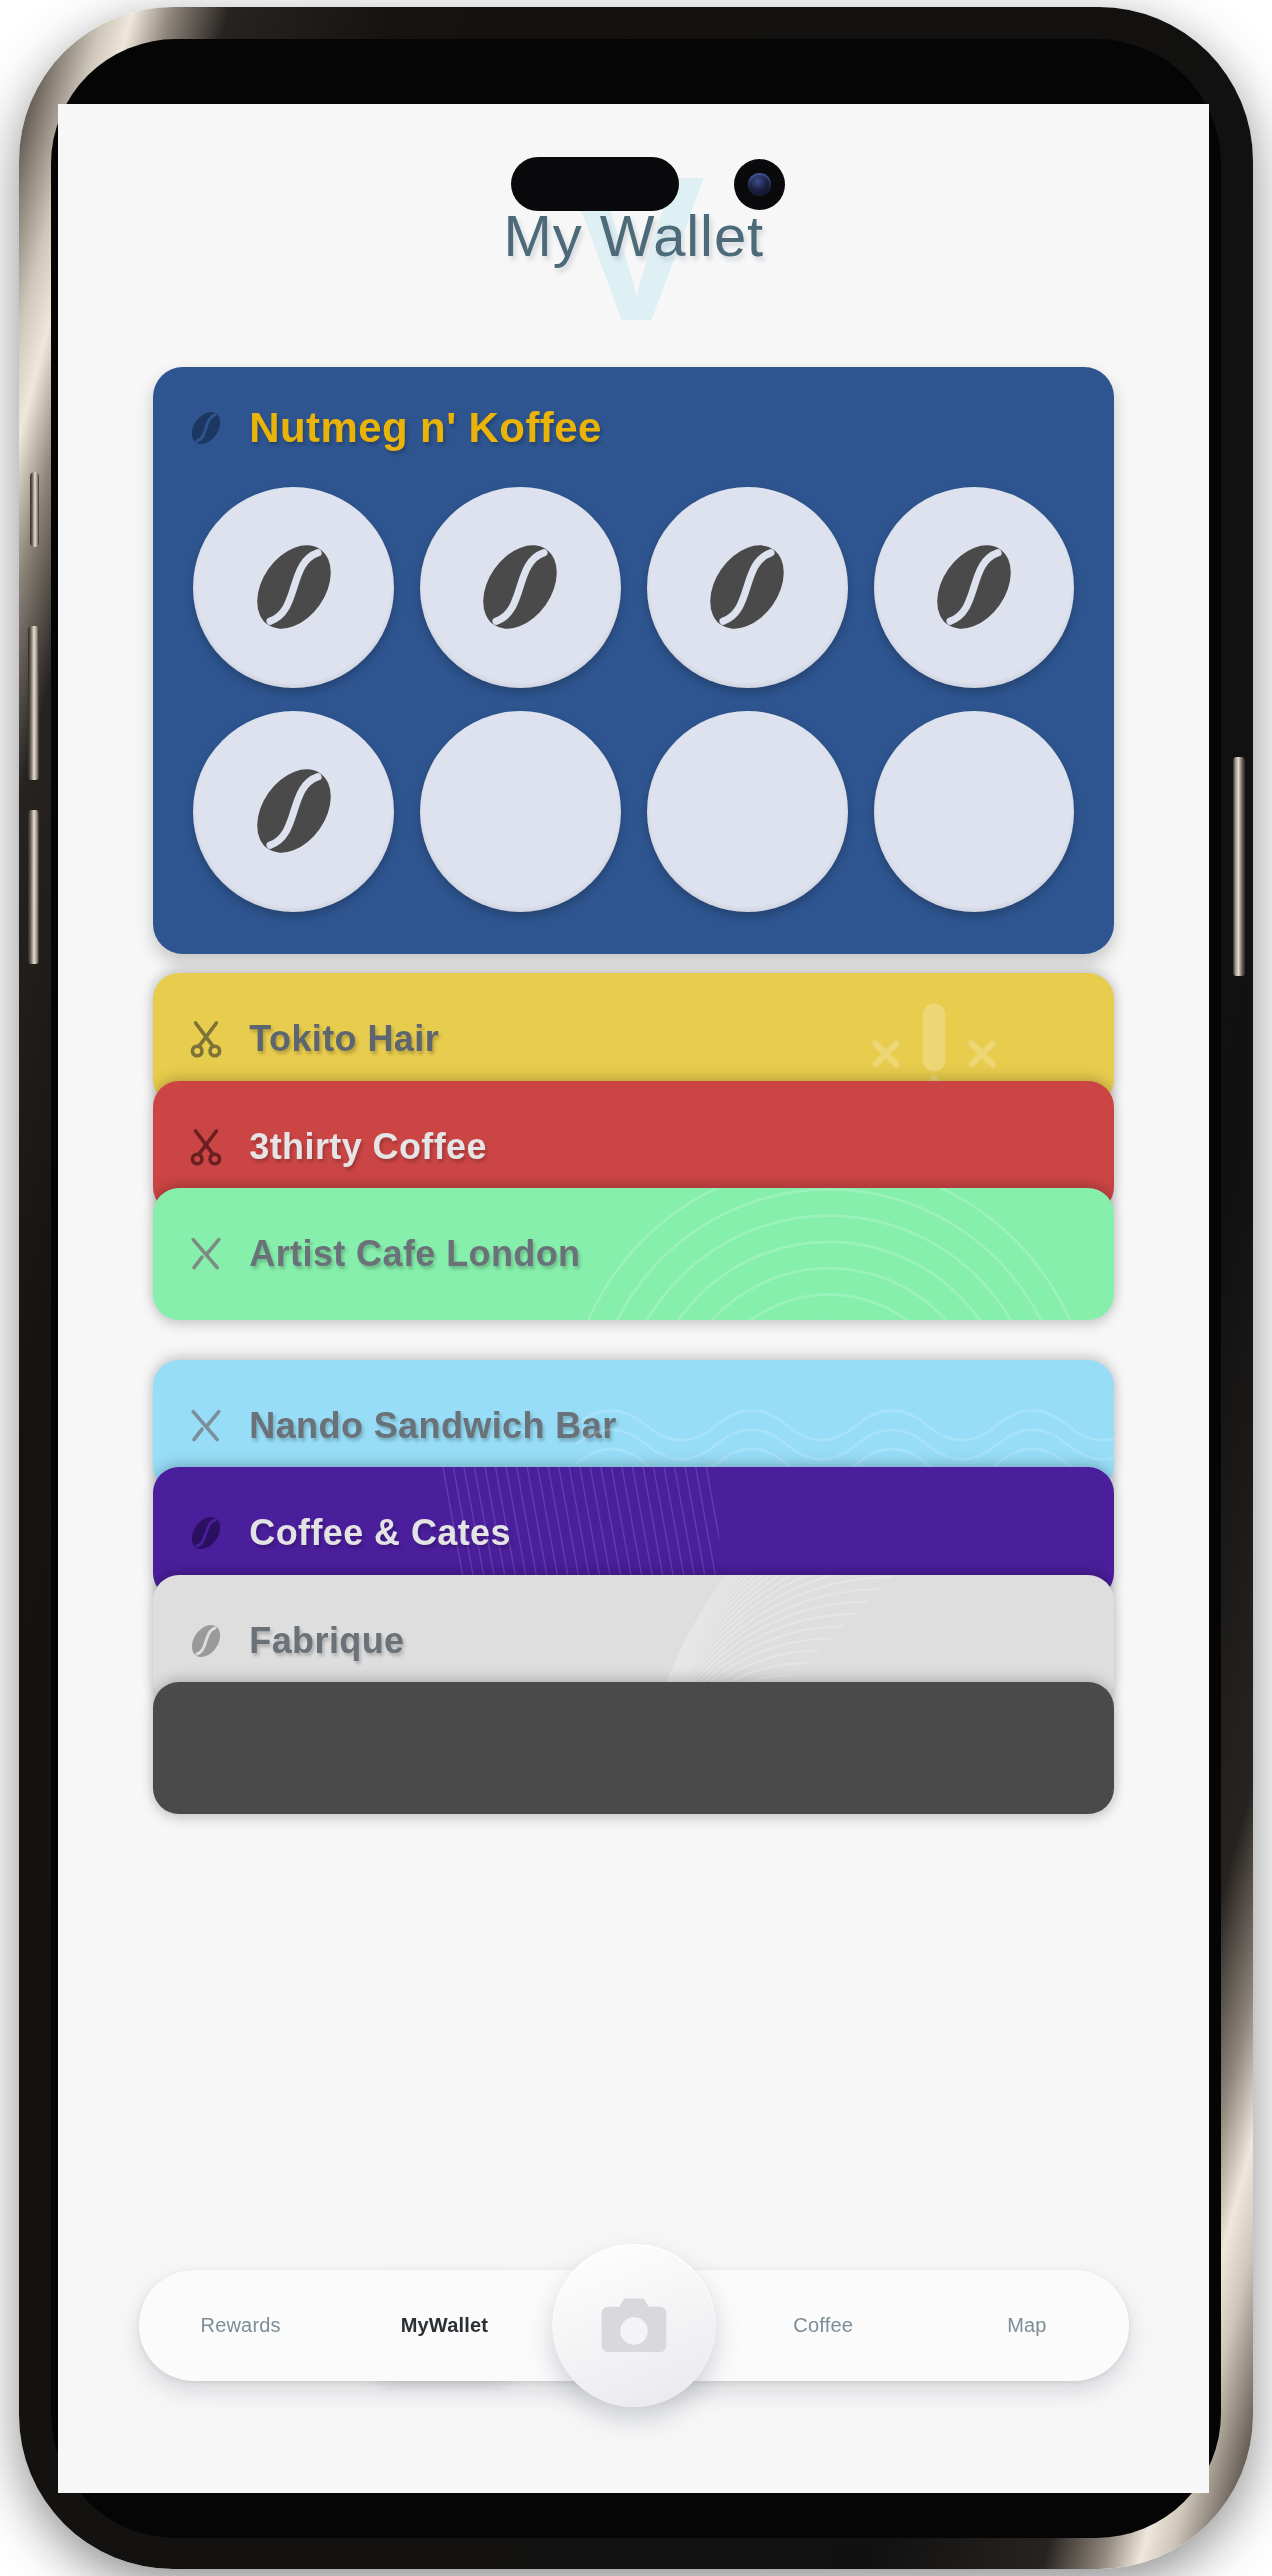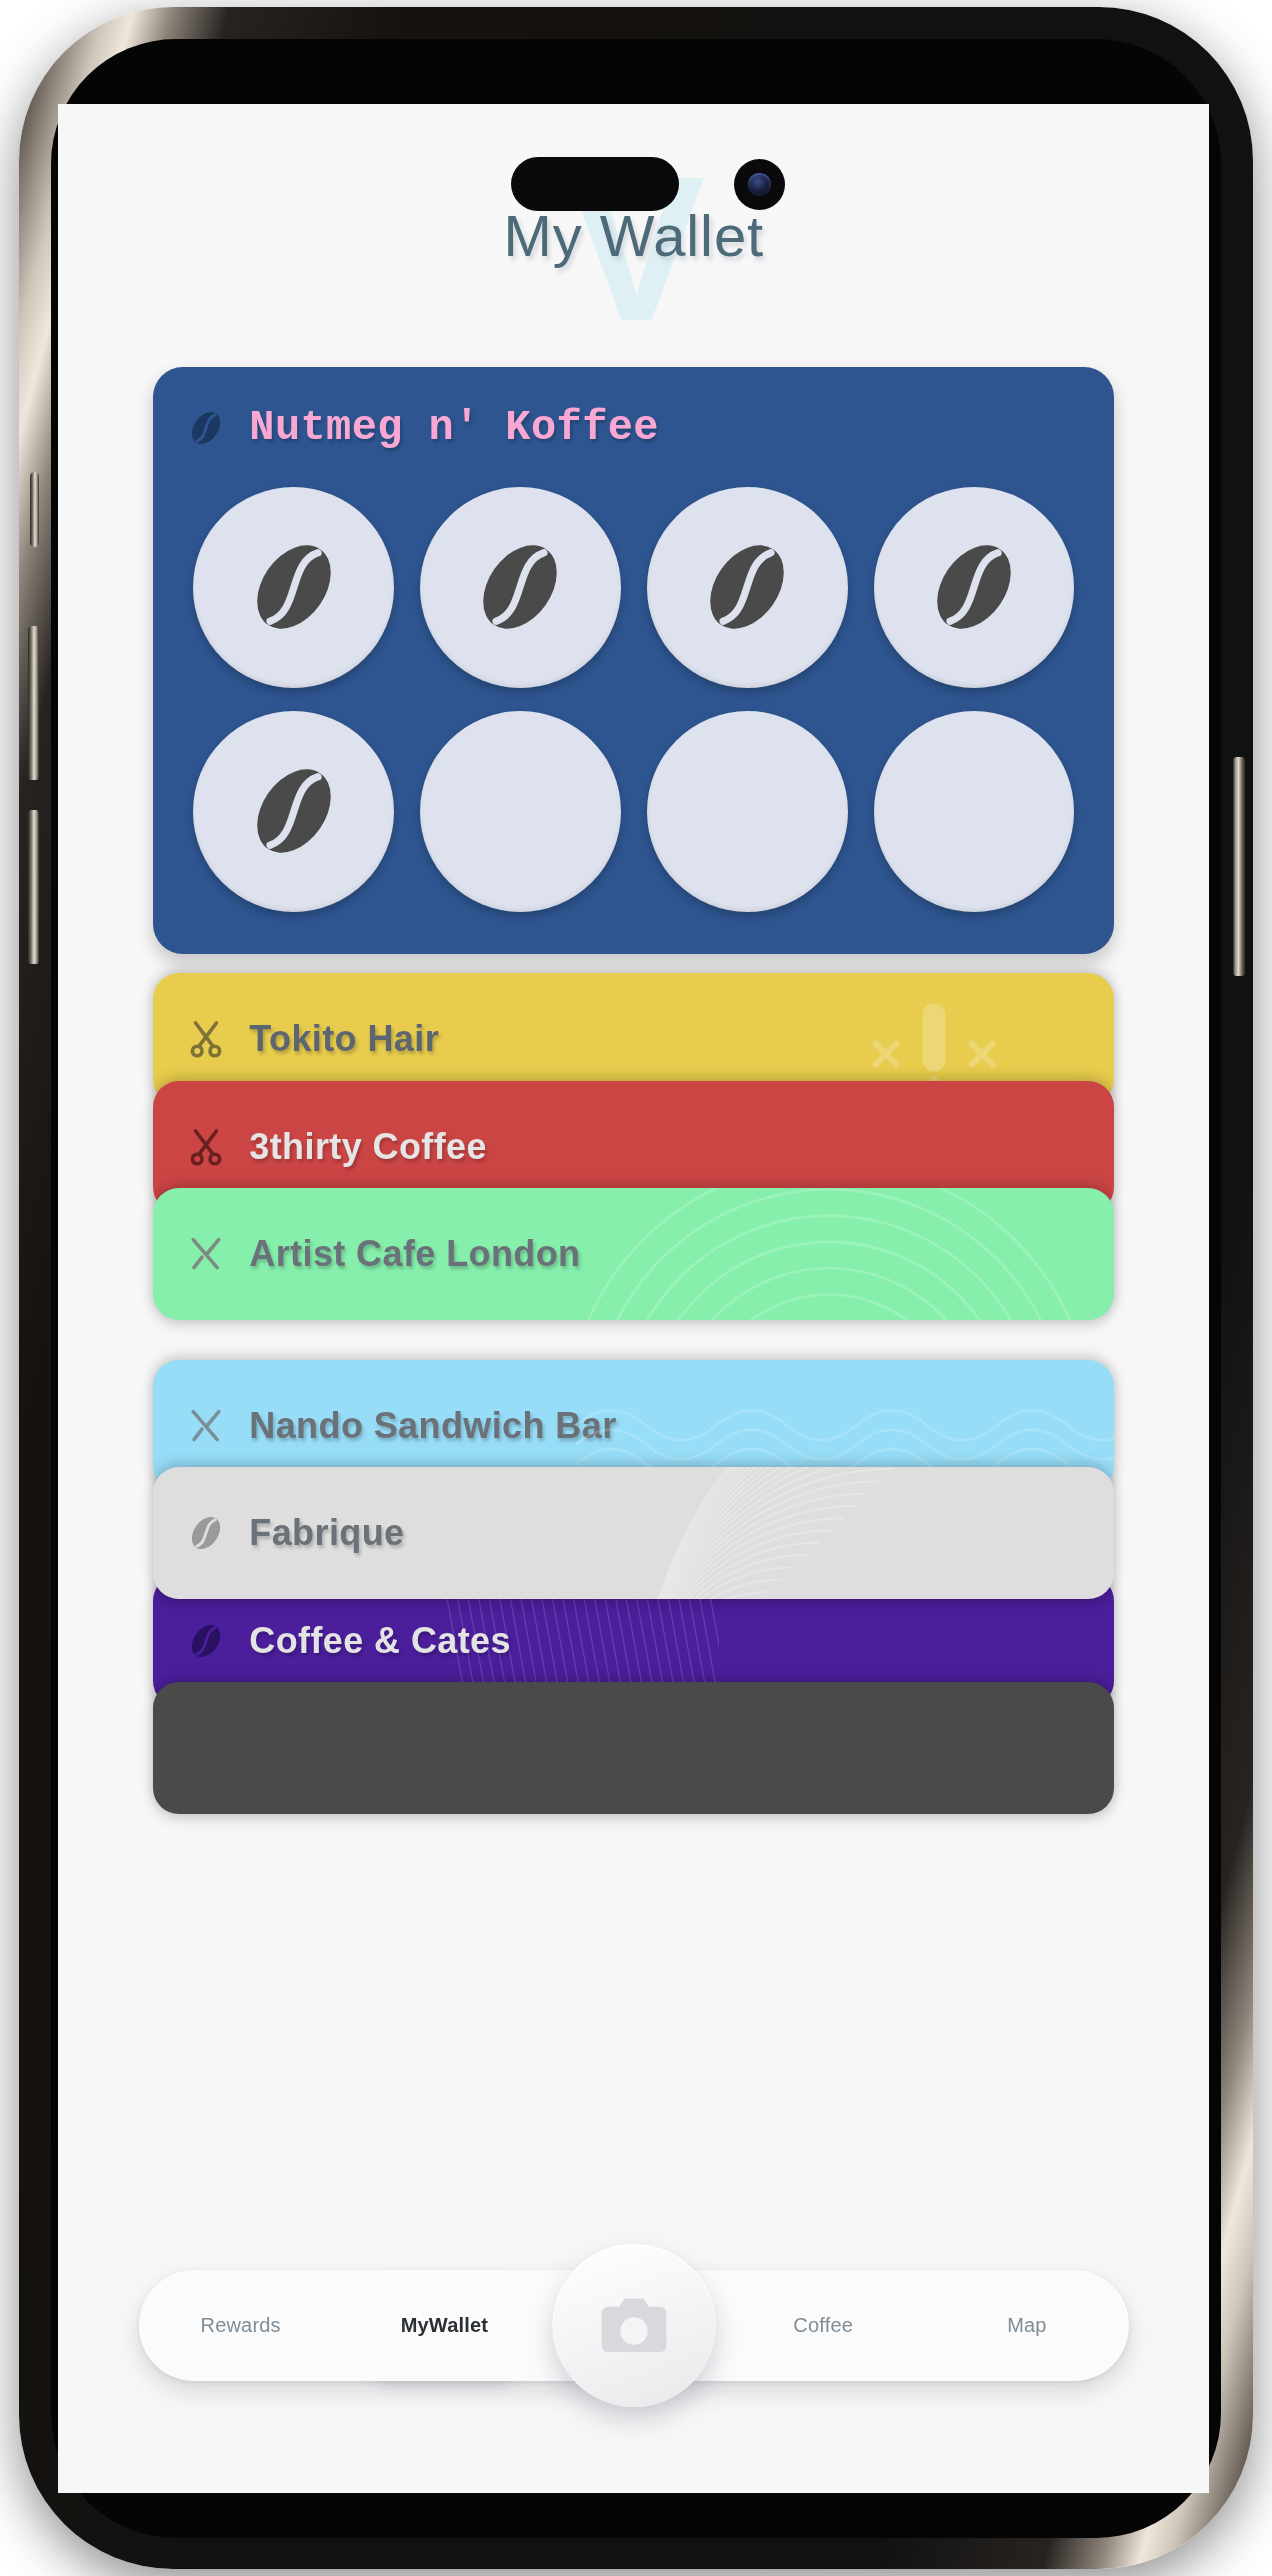--- a/index.html
+++ b/index.html
@@ -295,21 +295,21 @@
     <div id="card-stack">
 
       <div id="hero-card" style="background: rgb(46, 85, 144);">
         <div class="card-heading">
           <span class="card-icon">
             <svg viewBox="0 0 100 100">
               <ellipse cx="50" cy="50" rx="30" ry="44" transform="rotate(35 50 50)" fill="#1d3763" id="hero-bean-body"></ellipse>
               <path d="M50 10 C 32 34, 68 66, 50 90" stroke="#2e5590" stroke-width="7" fill="none" stroke-linecap="round" transform="rotate(35 50 50)" id="hero-bean-crack"></path>
             </svg>
           </span>
-          <span class="card-title" style="color: #f9a8d4; font-family: Liberation Mono, monospace;">Nutmeg n' Koffee</span>
+          <span class="card-title" style="color: #eab308;">Nutmeg n' Koffee</span>
         </div>
 
         <div id="stamp-grid">
             <div class="stamp" style="background: rgb(221, 226, 238);">
               <span class="bean">
       <svg viewBox="0 0 100 100">
       <ellipse cx="50" cy="50" rx="30" ry="44" transform="rotate(35 50 50)" fill="#4a4a4a"></ellipse>
       <path d="M50 10 C 32 34, 68 66, 50 90" stroke="#dde2ee" stroke-width="7" fill="none" stroke-linecap="round" transform="rotate(35 50 50)"></path>
     </svg>
     </span>
@@ -415,20 +415,55 @@
             </svg>
             <span class="card-icon"><svg viewBox="0 0 100 100">
       <g stroke="#7b8f98" stroke-width="9" fill="none" stroke-linecap="round">
         <line x1="18" y1="14" x2="78" y2="84"></line>
         <line x1="82" y1="14" x2="52" y2="50"></line>
         <line x1="40" y1="58" x2="20" y2="84"></line>
       </g>
     </svg></span>
             <span class="card-title" style="color:#6b7178">Nando Sandwich Bar</span>
           </div>
+          <div class="collapsed-card" style="background: rgb(75, 30, 156); z-index: 14;">
+            <svg class="deco deco-lines" viewBox="0 0 360 330">
+              <line x1="20" y1="0" x2="80" y2="330" stroke="#ffffff" stroke-width="1.6" opacity=".45"></line>
+              <line x1="32" y1="0" x2="92" y2="330" stroke="#ffffff" stroke-width="1.6" opacity=".45"></line>
+              <line x1="44" y1="0" x2="104" y2="330" stroke="#ffffff" stroke-width="1.6" opacity=".45"></line>
+              <line x1="56" y1="0" x2="116" y2="330" stroke="#ffffff" stroke-width="1.6" opacity=".45"></line>
+              <line x1="68" y1="0" x2="128" y2="330" stroke="#ffffff" stroke-width="1.6" opacity=".45"></line>
+              <line x1="80" y1="0" x2="140" y2="330" stroke="#ffffff" stroke-width="1.6" opacity=".45"></line>
+              <line x1="92" y1="0" x2="152" y2="330" stroke="#ffffff" stroke-width="1.6" opacity=".45"></line>
+              <line x1="104" y1="0" x2="164" y2="330" stroke="#ffffff" stroke-width="1.6" opacity=".45"></line>
+              <line x1="116" y1="0" x2="176" y2="330" stroke="#ffffff" stroke-width="1.6" opacity=".45"></line>
+              <line x1="128" y1="0" x2="188" y2="330" stroke="#ffffff" stroke-width="1.6" opacity=".45"></line>
+              <line x1="140" y1="0" x2="200" y2="330" stroke="#ffffff" stroke-width="1.6" opacity=".45"></line>
+              <line x1="152" y1="0" x2="212" y2="330" stroke="#ffffff" stroke-width="1.6" opacity=".45"></line>
+              <line x1="164" y1="0" x2="224" y2="330" stroke="#ffffff" stroke-width="1.6" opacity=".45"></line>
+              <line x1="176" y1="0" x2="236" y2="330" stroke="#ffffff" stroke-width="1.6" opacity=".45"></line>
+              <line x1="188" y1="0" x2="248" y2="330" stroke="#ffffff" stroke-width="1.6" opacity=".45"></line>
+              <line x1="200" y1="0" x2="260" y2="330" stroke="#ffffff" stroke-width="1.6" opacity=".45"></line>
+              <line x1="212" y1="0" x2="272" y2="330" stroke="#ffffff" stroke-width="1.6" opacity=".45"></line>
+              <line x1="224" y1="0" x2="284" y2="330" stroke="#ffffff" stroke-width="1.6" opacity=".45"></line>
+              <line x1="236" y1="0" x2="296" y2="330" stroke="#ffffff" stroke-width="1.6" opacity=".45"></line>
+              <line x1="248" y1="0" x2="308" y2="330" stroke="#ffffff" stroke-width="1.6" opacity=".45"></line>
+              <line x1="260" y1="0" x2="320" y2="330" stroke="#ffffff" stroke-width="1.6" opacity=".45"></line>
+              <line x1="272" y1="0" x2="332" y2="330" stroke="#ffffff" stroke-width="1.6" opacity=".45"></line>
+              <line x1="284" y1="0" x2="344" y2="330" stroke="#ffffff" stroke-width="1.6" opacity=".45"></line>
+              <line x1="296" y1="0" x2="356" y2="330" stroke="#ffffff" stroke-width="1.6" opacity=".45"></line>
+              <line x1="308" y1="0" x2="368" y2="330" stroke="#ffffff" stroke-width="1.6" opacity=".45"></line>
+              <line x1="320" y1="0" x2="380" y2="330" stroke="#ffffff" stroke-width="1.6" opacity=".45"></line>
+            </svg>
+            <span class="card-icon"><svg viewBox="0 0 100 100">
+      <ellipse cx="50" cy="50" rx="30" ry="44" transform="rotate(35 50 50)" fill="#2a1060"></ellipse>
+      <path d="M50 10 C 32 34, 68 66, 50 90" stroke="#4b1e9c" stroke-width="7" fill="none" stroke-linecap="round" transform="rotate(35 50 50)"></path>
+    </svg></span>
+            <span class="card-title" style="color:#e3e3e3">Coffee &amp; Cates</span>
+          </div>
           <div class="collapsed-card" style="background: rgb(222, 222, 222); z-index: 15;">
             <svg class="deco deco-fan" viewBox="0 0 620 330">
               <path d="M 40 330 A 120 120 0 0 1 160 210" fill="none" stroke="#ffffff" stroke-width="2.2" opacity=".8"></path>
               <path d="M 40 330 A 134 134 0 0 1 174 196" fill="none" stroke="#ffffff" stroke-width="2.2" opacity=".8"></path>
               <path d="M 40 330 A 148 148 0 0 1 188 182" fill="none" stroke="#ffffff" stroke-width="2.2" opacity=".8"></path>
               <path d="M 40 330 A 162 162 0 0 1 202 168" fill="none" stroke="#ffffff" stroke-width="2.2" opacity=".8"></path>
               <path d="M 40 330 A 176 176 0 0 1 216 154" fill="none" stroke="#ffffff" stroke-width="2.2" opacity=".8"></path>
               <path d="M 40 330 A 190 190 0 0 1 230 140" fill="none" stroke="#ffffff" stroke-width="2.2" opacity=".8"></path>
               <path d="M 40 330 A 204 204 0 0 1 244 126" fill="none" stroke="#ffffff" stroke-width="2.2" opacity=".8"></path>
               <path d="M 40 330 A 218 218 0 0 1 258 112" fill="none" stroke="#ffffff" stroke-width="2.2" opacity=".8"></path>
@@ -450,55 +485,20 @@
               <path d="M 40 330 A 442 442 0 0 1 482 -112" fill="none" stroke="#ffffff" stroke-width="2.2" opacity=".8"></path>
               <path d="M 40 330 A 456 456 0 0 1 496 -126" fill="none" stroke="#ffffff" stroke-width="2.2" opacity=".8"></path>
               <path d="M 40 330 A 470 470 0 0 1 510 -140" fill="none" stroke="#ffffff" stroke-width="2.2" opacity=".8"></path>
             </svg>
             <span class="card-icon"><svg viewBox="0 0 100 100">
       <ellipse cx="50" cy="50" rx="30" ry="44" transform="rotate(35 50 50)" fill="#9a9a9a"></ellipse>
       <path d="M50 10 C 32 34, 68 66, 50 90" stroke="#dedede" stroke-width="7" fill="none" stroke-linecap="round" transform="rotate(35 50 50)"></path>
     </svg></span>
             <span class="card-title" style="color:#6b7178">Fabrique</span>
           </div>
-          <div class="collapsed-card" style="background: rgb(75, 30, 156); z-index: 14;">
-            <svg class="deco deco-lines" viewBox="0 0 360 330">
-              <line x1="20" y1="0" x2="80" y2="330" stroke="#ffffff" stroke-width="1.6" opacity=".45"></line>
-              <line x1="32" y1="0" x2="92" y2="330" stroke="#ffffff" stroke-width="1.6" opacity=".45"></line>
-              <line x1="44" y1="0" x2="104" y2="330" stroke="#ffffff" stroke-width="1.6" opacity=".45"></line>
-              <line x1="56" y1="0" x2="116" y2="330" stroke="#ffffff" stroke-width="1.6" opacity=".45"></line>
-              <line x1="68" y1="0" x2="128" y2="330" stroke="#ffffff" stroke-width="1.6" opacity=".45"></line>
-              <line x1="80" y1="0" x2="140" y2="330" stroke="#ffffff" stroke-width="1.6" opacity=".45"></line>
-              <line x1="92" y1="0" x2="152" y2="330" stroke="#ffffff" stroke-width="1.6" opacity=".45"></line>
-              <line x1="104" y1="0" x2="164" y2="330" stroke="#ffffff" stroke-width="1.6" opacity=".45"></line>
-              <line x1="116" y1="0" x2="176" y2="330" stroke="#ffffff" stroke-width="1.6" opacity=".45"></line>
-              <line x1="128" y1="0" x2="188" y2="330" stroke="#ffffff" stroke-width="1.6" opacity=".45"></line>
-              <line x1="140" y1="0" x2="200" y2="330" stroke="#ffffff" stroke-width="1.6" opacity=".45"></line>
-              <line x1="152" y1="0" x2="212" y2="330" stroke="#ffffff" stroke-width="1.6" opacity=".45"></line>
-              <line x1="164" y1="0" x2="224" y2="330" stroke="#ffffff" stroke-width="1.6" opacity=".45"></line>
-              <line x1="176" y1="0" x2="236" y2="330" stroke="#ffffff" stroke-width="1.6" opacity=".45"></line>
-              <line x1="188" y1="0" x2="248" y2="330" stroke="#ffffff" stroke-width="1.6" opacity=".45"></line>
-              <line x1="200" y1="0" x2="260" y2="330" stroke="#ffffff" stroke-width="1.6" opacity=".45"></line>
-              <line x1="212" y1="0" x2="272" y2="330" stroke="#ffffff" stroke-width="1.6" opacity=".45"></line>
-              <line x1="224" y1="0" x2="284" y2="330" stroke="#ffffff" stroke-width="1.6" opacity=".45"></line>
-              <line x1="236" y1="0" x2="296" y2="330" stroke="#ffffff" stroke-width="1.6" opacity=".45"></line>
-              <line x1="248" y1="0" x2="308" y2="330" stroke="#ffffff" stroke-width="1.6" opacity=".45"></line>
-              <line x1="260" y1="0" x2="320" y2="330" stroke="#ffffff" stroke-width="1.6" opacity=".45"></line>
-              <line x1="272" y1="0" x2="332" y2="330" stroke="#ffffff" stroke-width="1.6" opacity=".45"></line>
-              <line x1="284" y1="0" x2="344" y2="330" stroke="#ffffff" stroke-width="1.6" opacity=".45"></line>
-              <line x1="296" y1="0" x2="356" y2="330" stroke="#ffffff" stroke-width="1.6" opacity=".45"></line>
-              <line x1="308" y1="0" x2="368" y2="330" stroke="#ffffff" stroke-width="1.6" opacity=".45"></line>
-              <line x1="320" y1="0" x2="380" y2="330" stroke="#ffffff" stroke-width="1.6" opacity=".45"></line>
-            </svg>
-            <span class="card-icon"><svg viewBox="0 0 100 100">
-      <ellipse cx="50" cy="50" rx="30" ry="44" transform="rotate(35 50 50)" fill="#2a1060"></ellipse>
-      <path d="M50 10 C 32 34, 68 66, 50 90" stroke="#4b1e9c" stroke-width="7" fill="none" stroke-linecap="round" transform="rotate(35 50 50)"></path>
-    </svg></span>
-            <span class="card-title" style="color:#e3e3e3">Coffee &amp; Cates</span>
-          </div>
           <div class="collapsed-card" style="background: rgb(74, 74, 74); z-index: 16; height: 132px;">
             <span class="card-title" style="color:#e0e0e0"></span>
           </div>
         </div>
     </div>
 
     <div id="bottom-nav-wrap">
       <div id="bottom-nav">
 
         <div class="nav-item">

